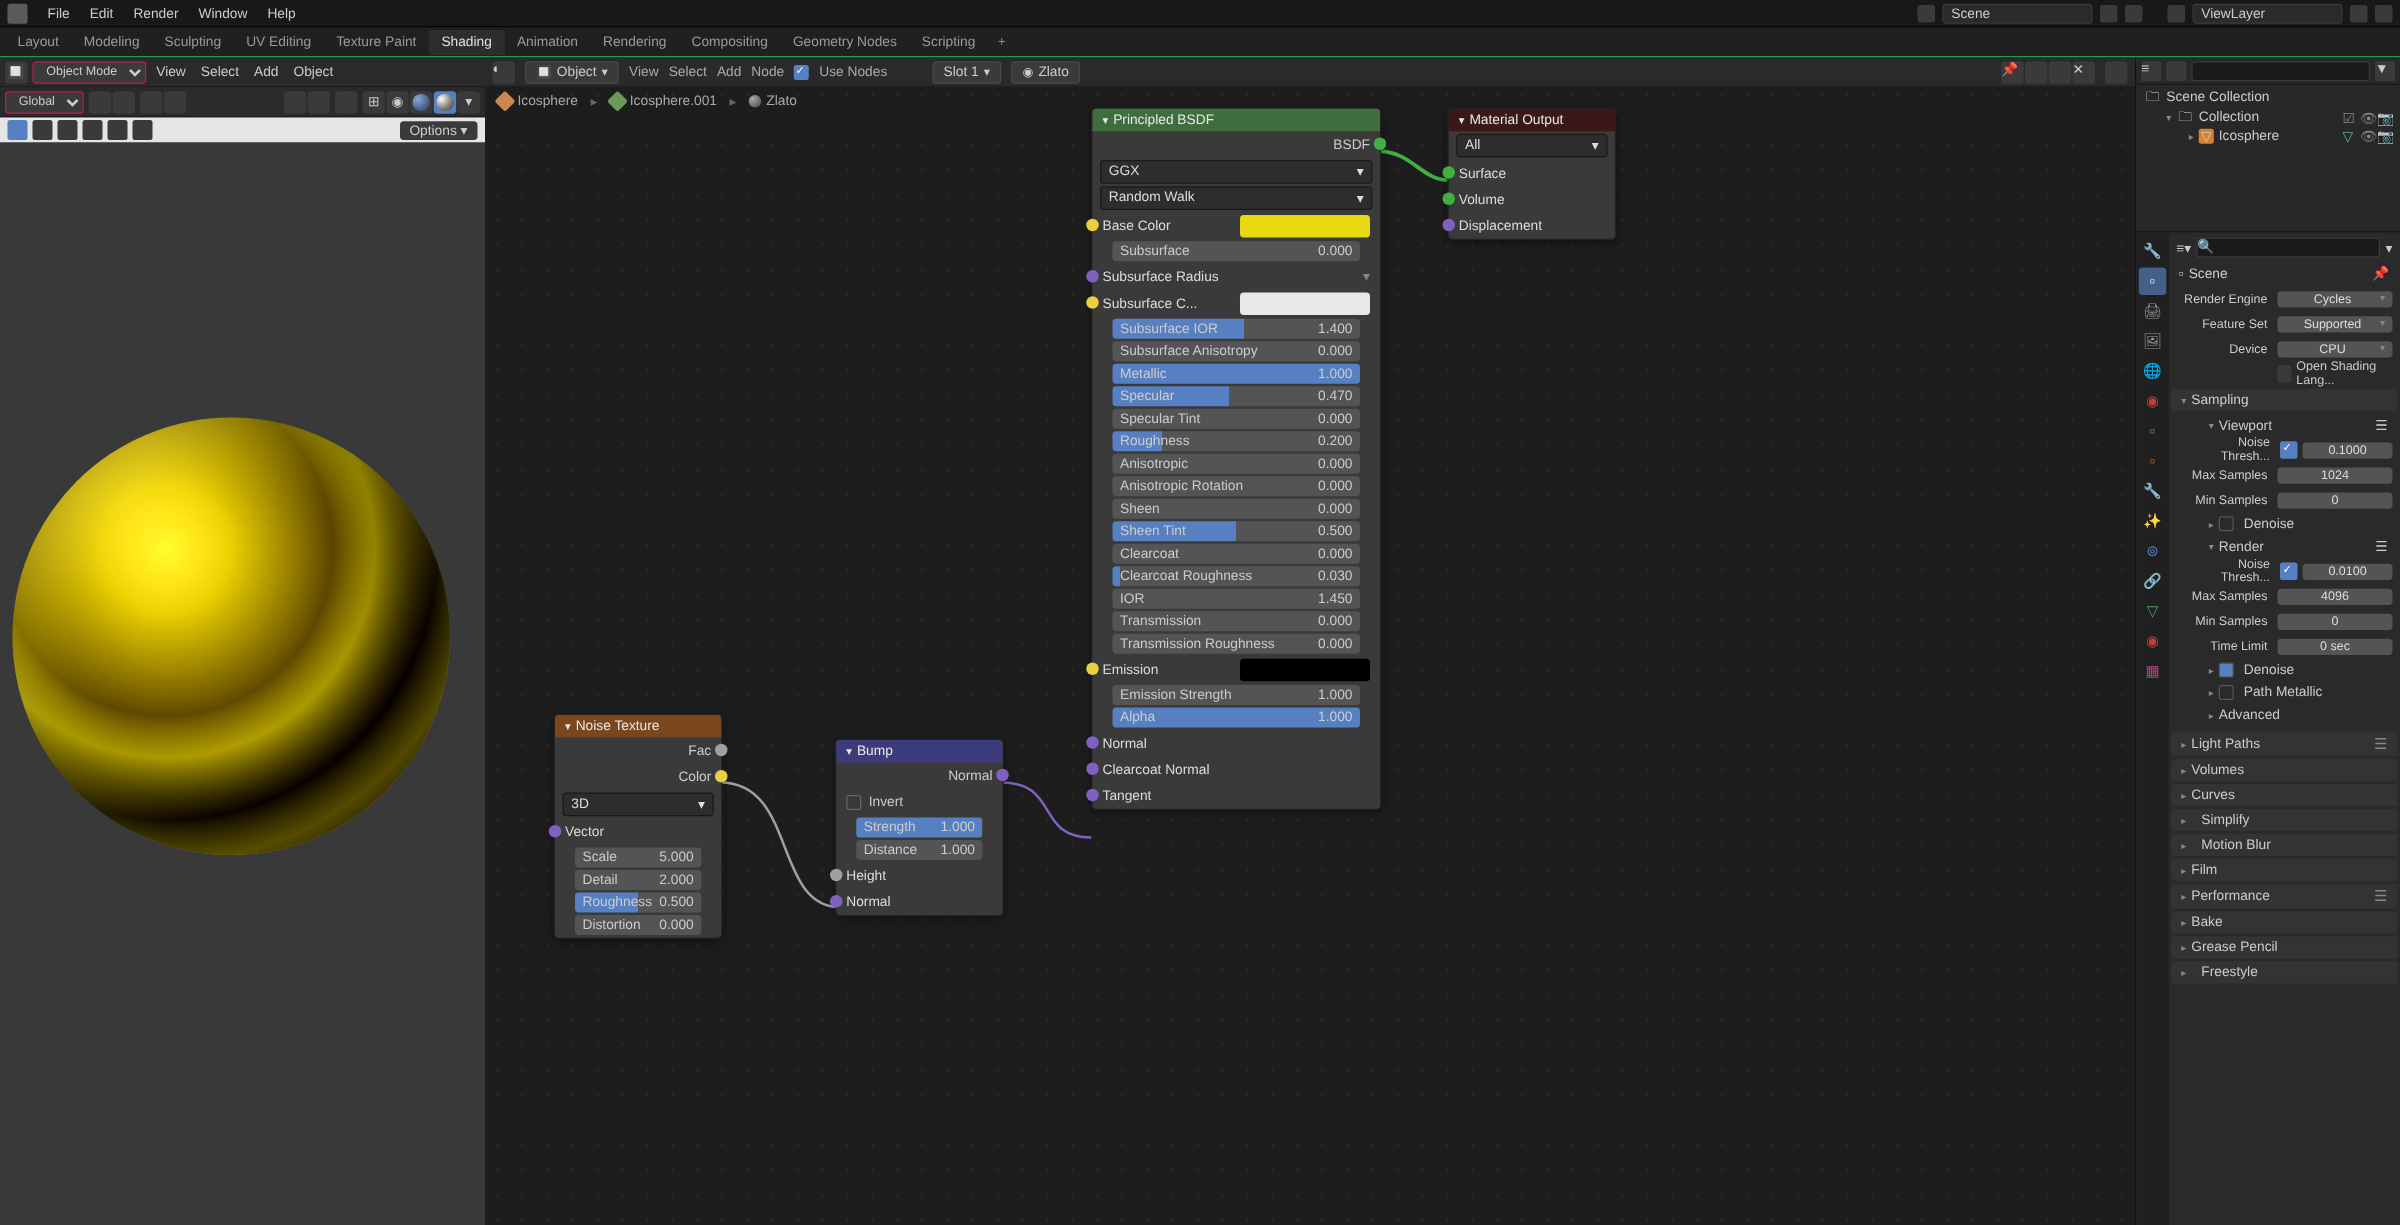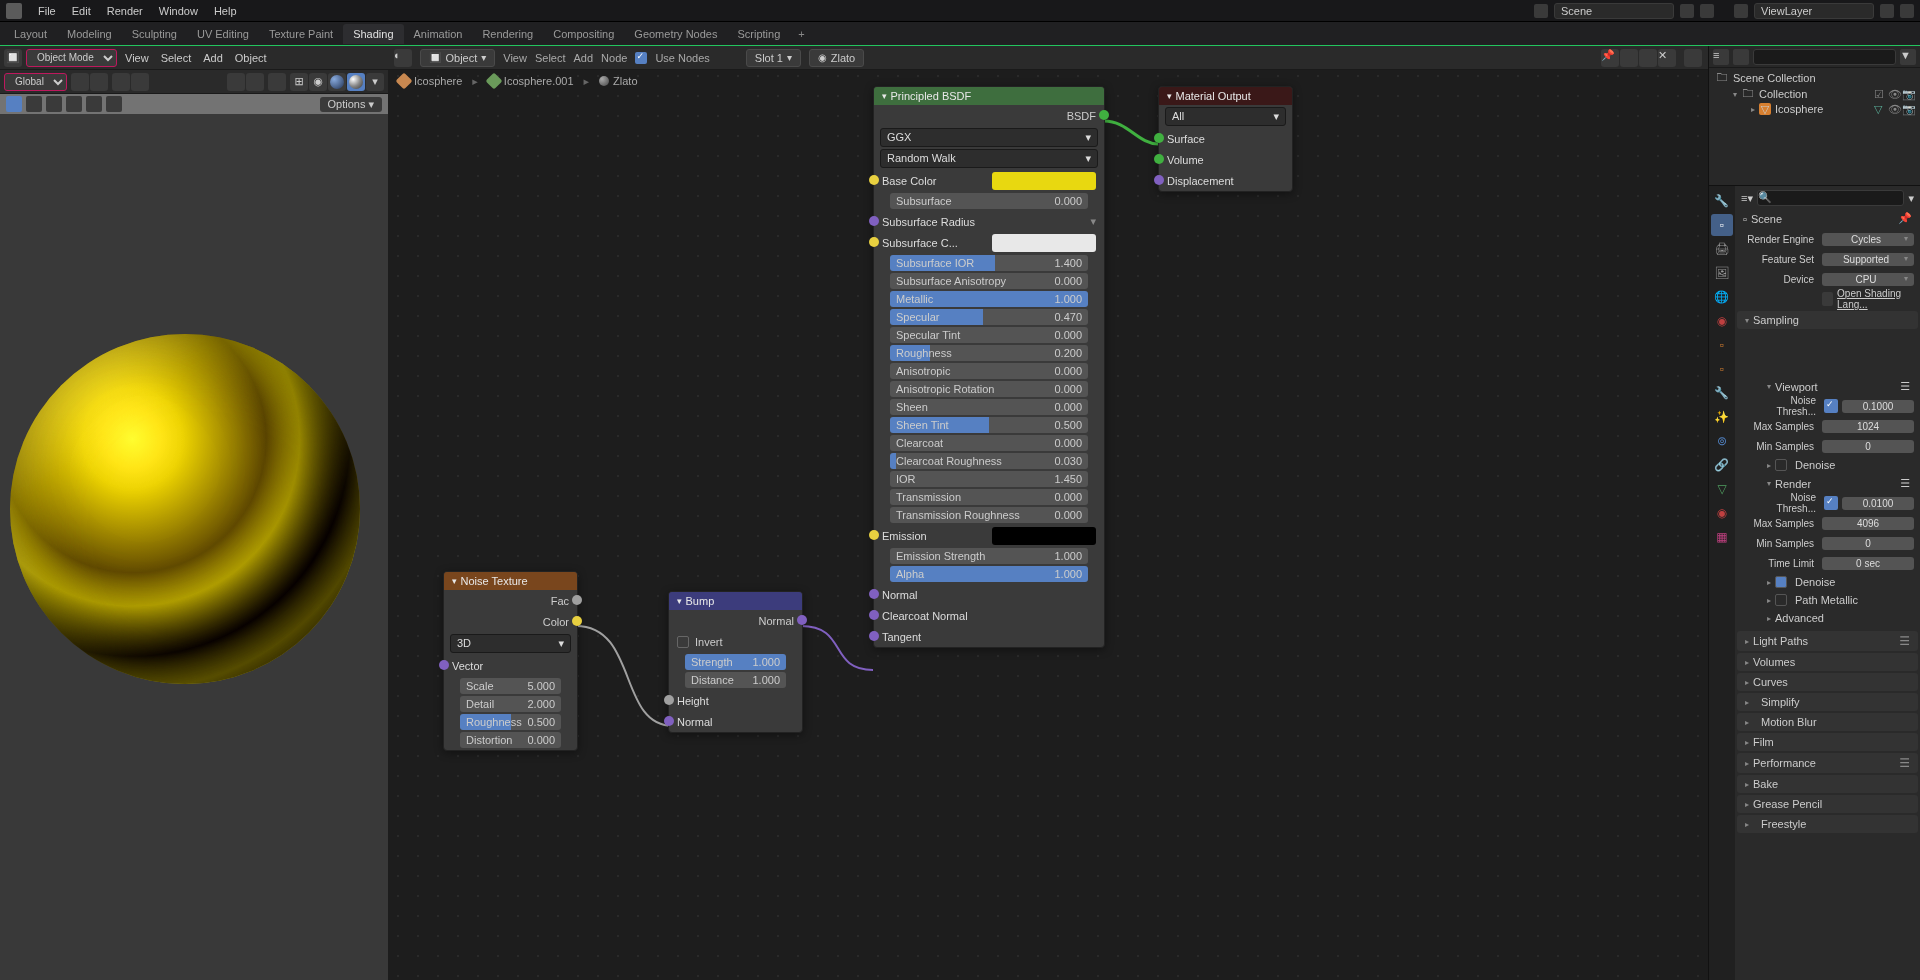--- a/index.html
+++ b/index.html
@@ -24,21 +24,21 @@
 .viewport-col { width:388px; background:#3a3a3a; position:relative; display:flex; flex-direction:column; }
 .node-col { flex:1; background:#1d1d1d; position:relative; overflow:hidden; }
 
 
 .vp-header { height:24px; background:#2a2a2a; display:flex; align-items:center; padding:0 4px; gap:4px; border-bottom:1px solid #1a1a1a; }
 .vp-header select, .vp-header .pill { background:#3a3a3a; border:1px solid #be185d; color:#ccc; padding:1px 6px; border-radius:3px; height:18px; font-size:10px; }
 .vp-header .icon-btn { width:18px; height:18px; background:#3a3a3a; border-radius:3px; display:flex; align-items:center; justify-content:center; }
 .vp-header .icon-row { display:flex; gap:1px; }
 .vp-header .sphere-shade { background:radial-gradient(circle at 30% 30%, #fff 0%, #888 50%, #333 100%); border-radius:50%; width:14px; height:14px; }
 
-.vp-sub { height:20px; background:#737373; display:flex; align-items:center; padding:0 6px; gap:4px; }
+.vp-sub { height:20px; background:#e5e5e5; display:flex; align-items:center; padding:0 6px; gap:4px; }
 .vp-sub .small-btn { width:16px; height:16px; background:#3a3a3a; border-radius:2px; }
 .vp-sub .options { margin-left:auto; background:#3a3a3a; padding:1px 8px; border-radius:3px; color:#ccc; }
 
 .vp-canvas { flex:1; background:#393939; position:relative; }
 .gold-ball { position:absolute; left:10px; top:220px; width:350px; height:350px; border-radius:50%;
  background:radial-gradient(circle at 35% 30%, #f5e042 0%, #d4c020 15%, #6a5800 40%, #b8a818 50%, #3a3200 65%, #c8b820 75%, #4a4000 90%, #8a7a10 100%);
  box-shadow:inset -40px -40px 80px rgba(0,0,0,0.6), inset 20px 20px 60px rgba(255,240,120,0.4);
  filter:contrast(1.3);
 }
 
@@ -115,21 +115,21 @@
 .prop-row .pchk { width:14px; height:14px; background:#5680c2; border-radius:2px; margin-right:4px; position:relative; }
 .prop-row .pchk::after { content:"✓"; color:#fff; font-size:9px; position:absolute; top:0; left:2px; }
 .prop-row .pchk.off { background:#3a3a3a; }
 .prop-row .pchk.off::after { content:""; }
 
 .panel-section { margin:2px 0; }
 .panel-header { background:#333; padding:3px 8px; display:flex; align-items:center; gap:4px; border-radius:3px; cursor:default; }
 .panel-header::before { content:"▾"; font-size:8px; color:#888; }
 .panel-header.collapsed::before { content:"▸"; }
 .panel-header .opts { margin-left:auto; color:#888; font-size:12px; }
-.panel-body { padding:2px 0 2px 12px;margin-top:46px; }
+.panel-body { padding:2px 0 2px 12px; }
 
 .sub-panel-header { padding:3px 8px 3px 18px; display:flex; align-items:center; gap:4px; }
 .sub-panel-header::before { content:"▾"; font-size:8px; color:#888; }
 .sub-panel-header.collapsed::before { content:"▸"; }
 .sub-panel-header .pchk { width:12px; height:12px; border:1px solid #555; border-radius:2px; margin-right:4px; }
 
 svg.wire { position:absolute; pointer-events:none; z-index:0; }
 
 .ne-header .icon-group { display:flex; gap:1px; margin-left:auto; }
 .ne-header .icon-btn { width:18px; height:18px; background:#3a3a3a; border-radius:3px; }
@@ -592,21 +592,21 @@
       <div class="prop-row">
             <span class="plabel">Feature Set</span>
             <span class="pval dd">Supported</span>
           </div>
       <div class="prop-row">
             <span class="plabel">Device</span>
             <span class="pval dd">CPU</span>
           </div>
       <div class="prop-row">
             <span class="plabel"></span>
-            <span style="width:92px;display:flex;align-items:center;text-decoration:underline;">
+            <span style="width:92px;display:flex;align-items:center;">
               <span class="pchk off"></span>
               <span style="font-size:10px;">Open Shading Lang...</span>
             </span>
           </div>
 
       <div class="panel-section">
         <div class="panel-header">
               <span>Sampling</span>
             </div>
         <div class="panel-body">

